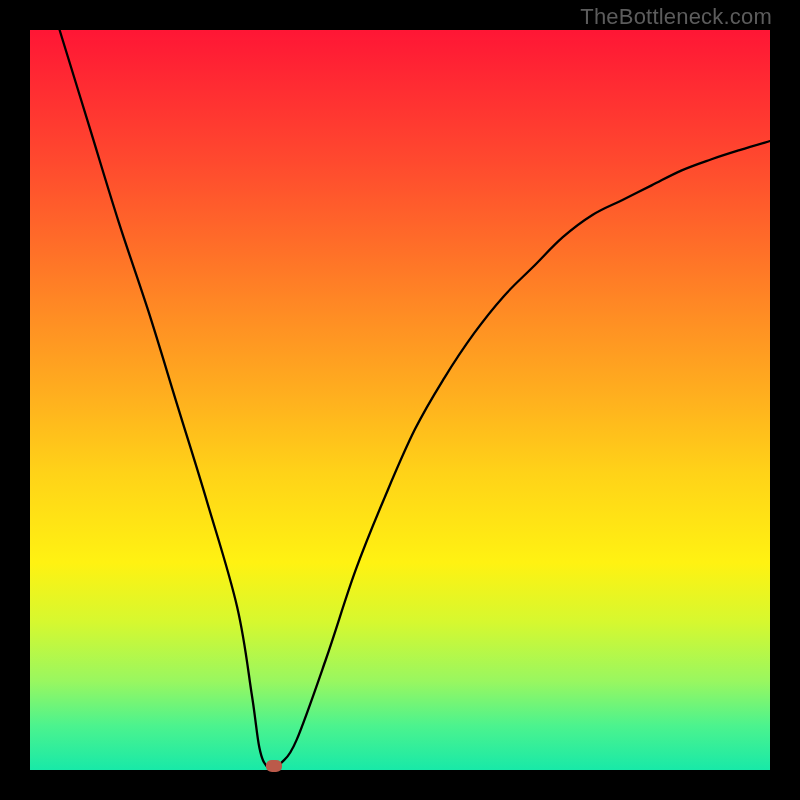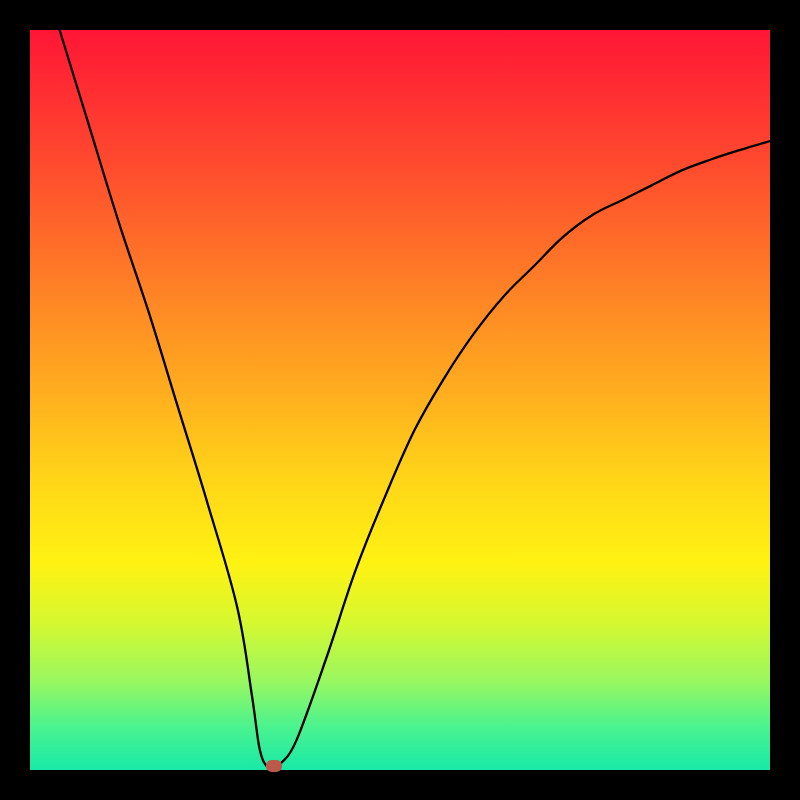--- a/index.html
+++ b/index.html
@@ -65,19 +65,20 @@
     height: 12px;
     border-radius: 6px / 5px;
     background: #bb5a4a;
     transform: translate(-50%, -50%);
   }
 </style>
 </head>
 <body>
 
 <div class="frame">
+  <div class="watermark">TheBottleneck.com</div>
   <div class="plot-area">
     <svg class="curve" viewBox="0 0 740 740" preserveAspectRatio="none">
       <path id="curve-path" fill="none" stroke="#000" stroke-width="2.3" stroke-linejoin="round" stroke-linecap="round" d="M 29.60 0.00 C 34.93 17.32, 48.54 61.57, 59.20 96.20 C 69.86 130.83, 78.14 159.10, 88.80 192.40 C 99.46 225.70, 107.74 247.90, 118.40 281.20 C 129.06 314.50, 137.34 342.77, 148.00 377.40 C 158.66 412.03, 166.94 437.64, 177.60 473.60 C 188.26 509.56, 199.21 542.57, 207.20 577.20 C 215.19 611.83, 218.00 640.69, 222.00 666.00 C 226.00 691.31, 226.74 705.15, 229.40 717.80 C 232.06 730.45, 234.14 732.97, 236.80 736.30 C 239.46 739.63, 241.54 736.97, 244.20 736.30 C 246.86 735.63, 247.60 737.26, 251.60 732.60 C 255.60 727.94, 258.41 729.05, 266.40 710.40 C 274.39 691.75, 285.34 659.64, 296.00 629.00 C 306.66 598.36, 314.94 569.50, 325.60 540.20 C 336.26 510.90, 344.54 491.51, 355.20 466.20 C 365.86 440.89, 374.14 420.91, 384.80 399.60 C 395.46 378.29, 403.74 365.12, 414.40 347.80 C 425.06 330.48, 433.34 318.05, 444.00 303.40 C 454.66 288.75, 462.94 278.39, 473.60 266.40 C 484.26 254.41, 492.54 247.46, 503.20 236.80 C 513.86 226.14, 522.14 216.52, 532.80 207.20 C 543.46 197.88, 551.74 191.66, 562.40 185.00 C 573.06 178.34, 581.34 175.53, 592.00 170.20 C 602.66 164.87, 610.94 160.73, 621.60 155.40 C 632.26 150.07, 640.54 145.26, 651.20 140.60 C 661.86 135.94, 670.14 133.23, 680.80 129.50 C 691.46 125.77, 699.74 123.21, 710.40 119.88 C 721.06 116.55, 734.67 112.60, 740.00 111.00"></path>
     </svg>
     <div id="marker" class="marker" style="left: 244.2px; top: 736.3px; background: rgb(187, 90, 74);"></div>
   </div>
 </div>
 
 </body></html>

